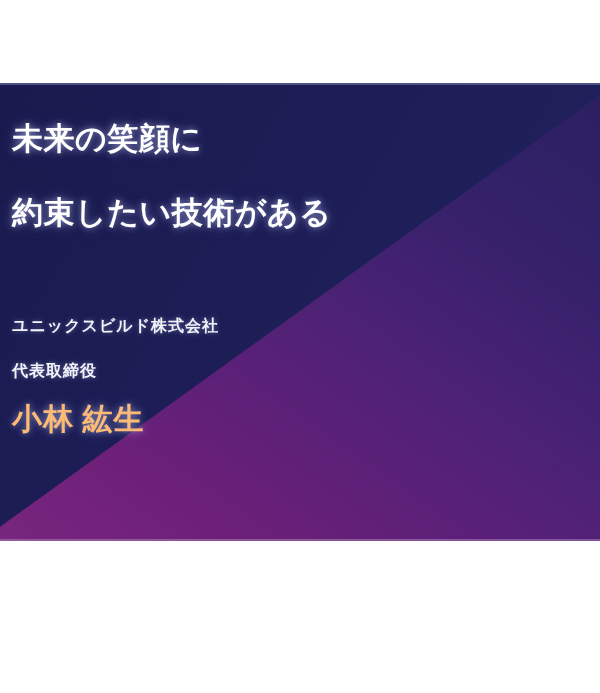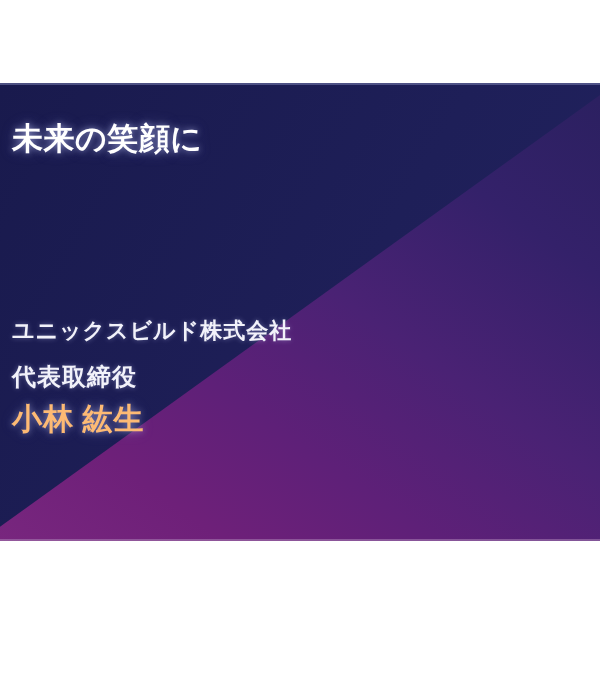--- a/index.html
+++ b/index.html
@@ -97,33 +97,33 @@
   }
   .headline-1 { top: 40px; }
   .headline-2 { top: 114px; }
 
   .company {
     position: absolute;
     left: 12px;
     top: 233px;
     color: #f2f2fa;
     font-weight: bold;
-    font-size: 22px;
+    font-size: 16px;
     letter-spacing: 1px;
     white-space: nowrap;
     text-shadow: 0 0 5px rgba(190,195,245,0.45);
   }
 
   .role {
     position: absolute;
     left: 12px;
     top: 278px;
     color: #f2f2fa;
     font-weight: bold;
-    font-size: 24px;
+    font-size: 16px;
     letter-spacing: 1px;
     white-space: nowrap;
     text-shadow: 0 0 5px rgba(190,195,245,0.45);
   }
 
   .person-name {
     position: absolute;
     left: 12px;
     top: 316px;
     color: #fdba74;
@@ -144,20 +144,21 @@
 
     <div class="navy-layer"></div>
     <div class="purple-layer"></div>
     <div class="banner-top-line"></div>
     <div class="banner-bottom-line"></div>
 
     <div class="copy">
 
       <div class="headline headline-1">未来の笑顔に</div>
 
+      <div class="headline headline-2">約束したい技術がある</div>
 
       <div class="company">ユニックスビルド株式会社</div>
 
       <div class="role">代表取締役</div>
 
       <div class="person-name">小林 紘生</div>
 
     </div>
   </div>
 

